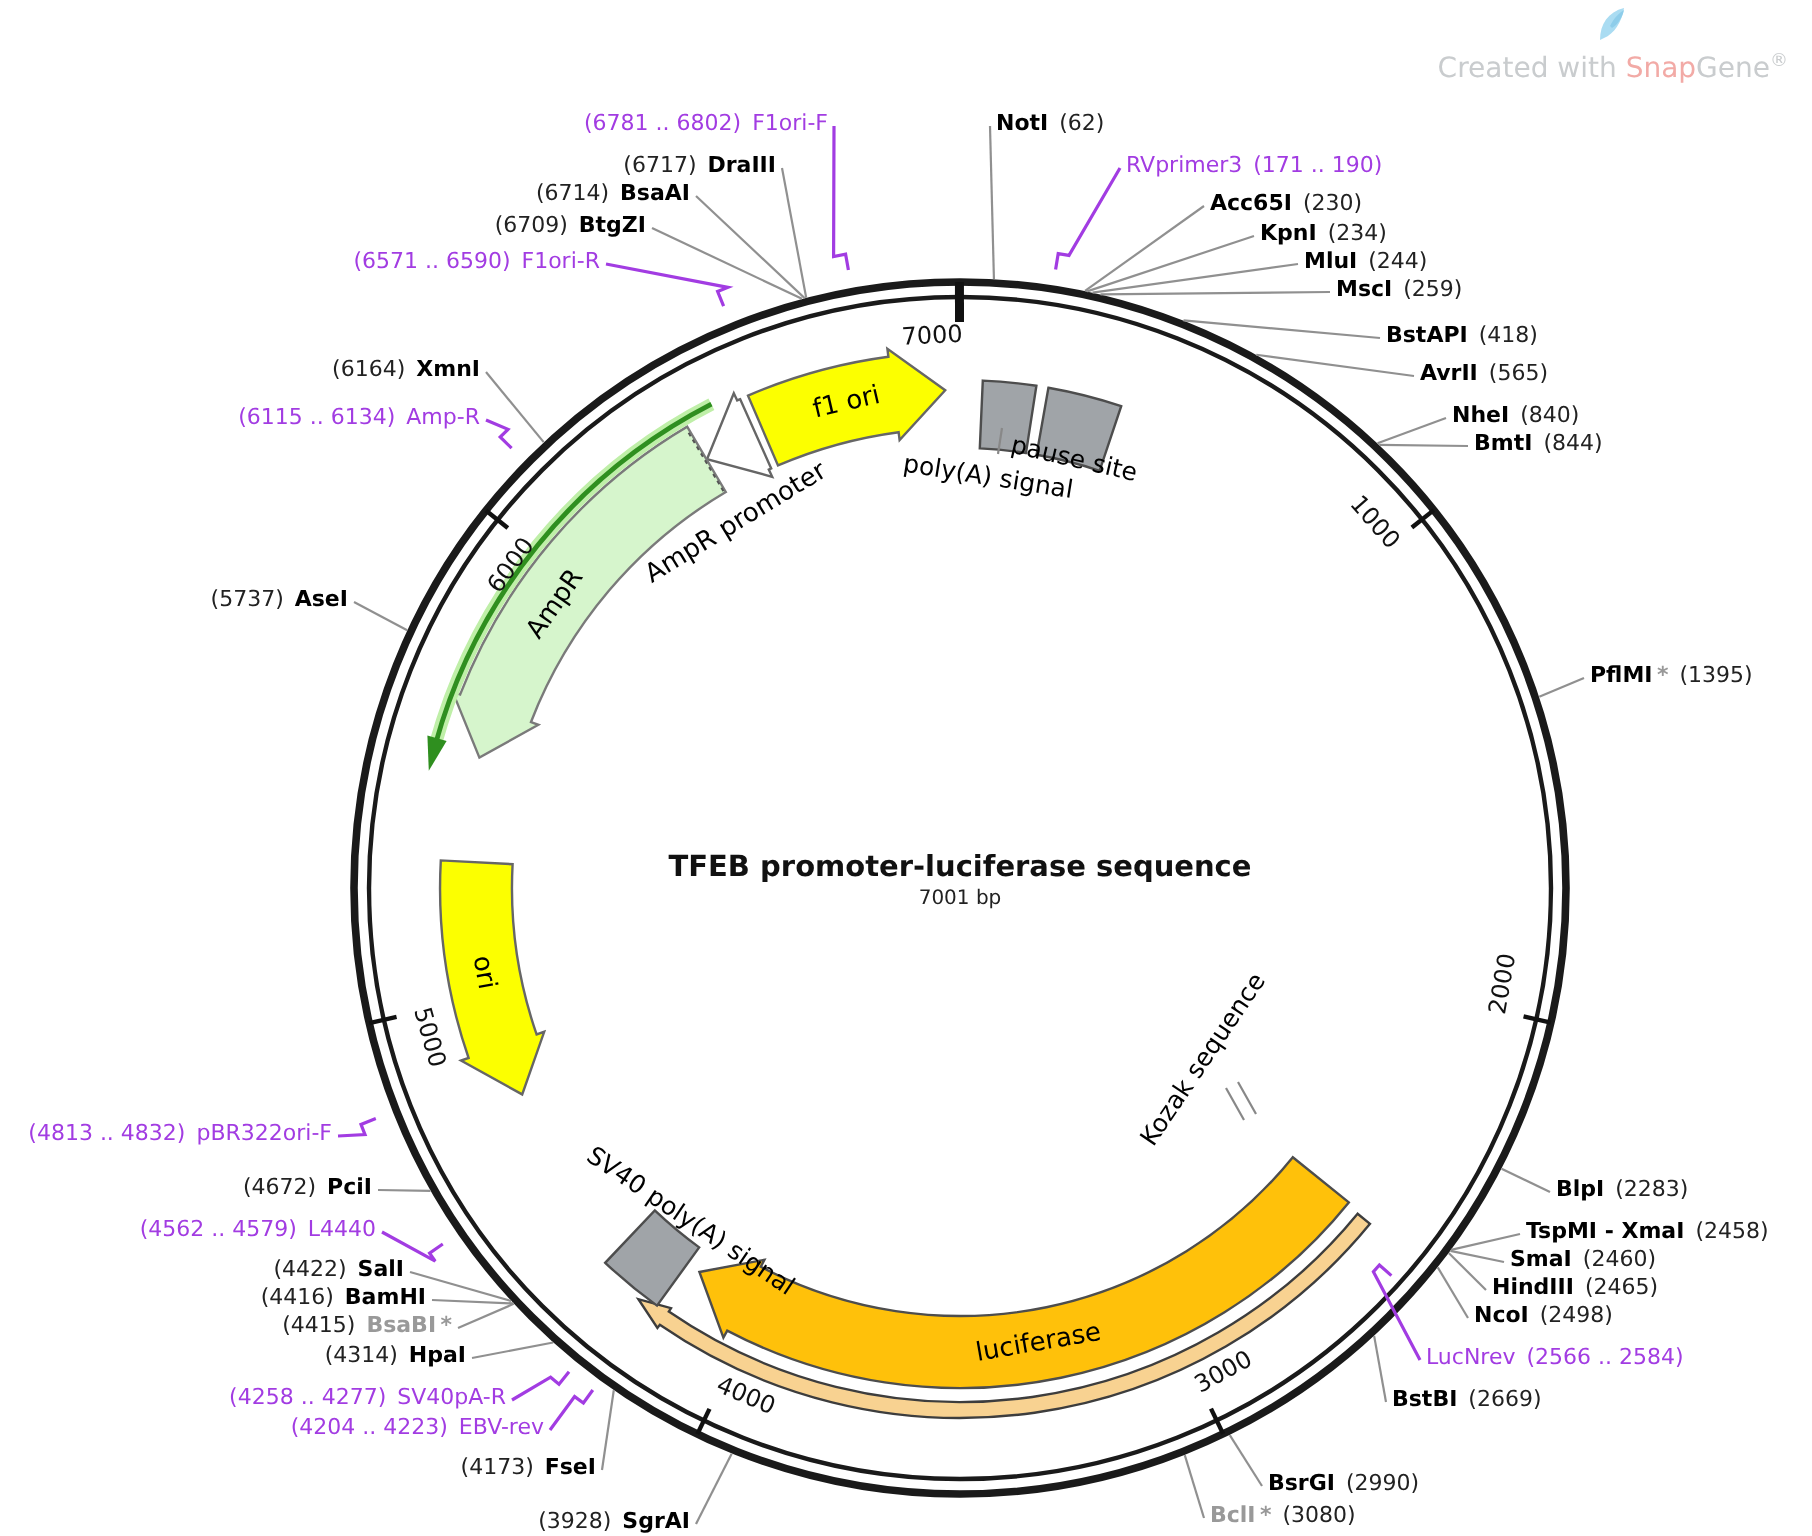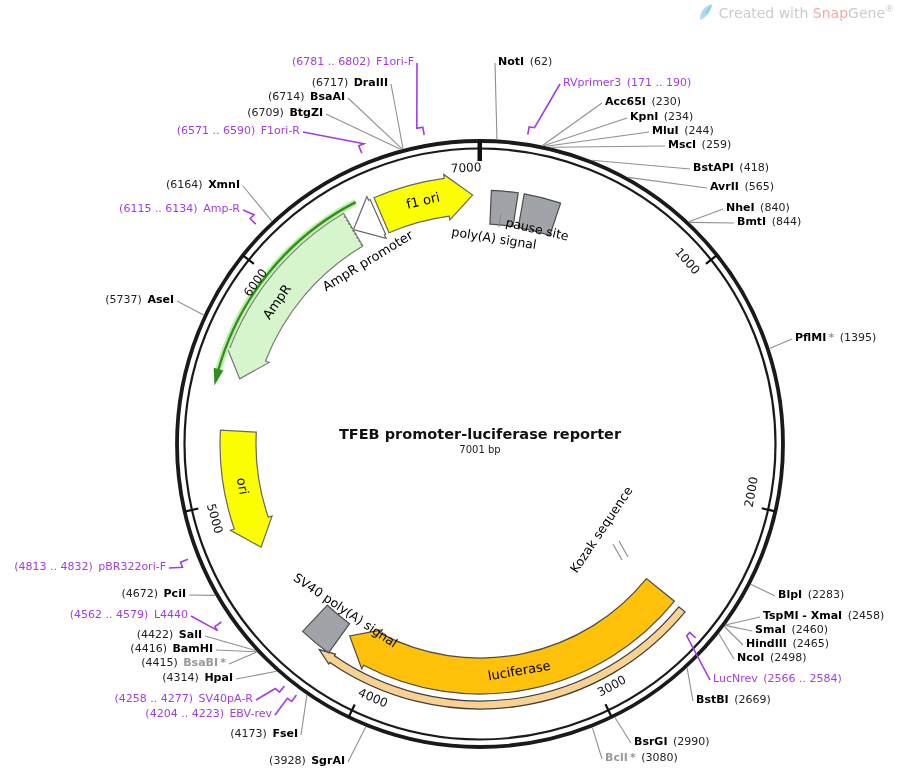--- a/index.html
+++ b/index.html
@@ -1,19 +1,19 @@
 <!DOCTYPE html>
 <html><head>
 <meta charset="utf-8">
 <style>
   html,body{margin:0;padding:0;background:#ffffff;}
   .stage{position:relative;width:906px;height:768px;background:#ffffff;overflow:hidden;
          font-family:"DejaVu Sans","Liberation Sans",sans-serif;}
   .watermark{position:absolute;top:4px;right:12px;font-size:14px;color:#c9ccce;
-             display:flex;align-items:center;gap:5px;}
+             display:flex;align-items:center;gap:5px;flex-direction:column;}
   .watermark .wm-snap{color:#f2aaa6;}
   .watermark sup{font-size:9px;}
   .title-block{position:absolute;left:280px;top:426px;width:400px;text-align:center;pointer-events:none;}
   .map-title{font-size:14.5px;font-weight:bold;color:#111;}
   .map-subtitle{font-size:10px;color:#222;margin-top:2px;}
   svg text{font-family:"DejaVu Sans","Liberation Sans",sans-serif;}
 </style>
 </head>
 <body>
 
@@ -143,16 +143,16 @@
       <text x="188" y="618" font-size="11" text-anchor="end" fill="#a23ce2"><tspan>(4562 .. 4579) </tspan><tspan>L4440</tspan></text>
       <polyline points="256.0,700.0 275.3,688.6 279.5,692.1 284.5,685.9" fill="none" stroke="#a23ce2" stroke-width="1.6"></polyline>
       <text x="253" y="702" font-size="11" text-anchor="end" fill="#a23ce2"><tspan>(4258 .. 4277) </tspan><tspan>SV40pA-R</tspan></text>
       <polyline points="275.0,715.0 287.3,698.3 291.7,701.5 296.4,695.0" fill="none" stroke="#a23ce2" stroke-width="1.6"></polyline>
       <text x="272" y="717" font-size="11" text-anchor="end" fill="#a23ce2"><tspan>(4204 .. 4223) </tspan><tspan>EBV-rev</tspan></text>
       <polyline points="710.0,680.0 686.7,635.9 689.7,632.5 695.7,637.8" fill="none" stroke="#a23ce2" stroke-width="1.6"></polyline>
       <text x="713" y="682" font-size="11" text-anchor="start" fill="#a23ce2"><tspan>LucNrev</tspan><tspan> (2566 .. 2584)</tspan></text>
     </svg>
 
   <div class="title-block">
-    <div class="map-title">TFEB promoter-luciferase reporter</div>
+    <div class="map-title">TFEB promoter-luciferase sequence</div>
     <div class="map-subtitle">7001 bp</div>
   </div>
 </div>
 
 </body></html>

